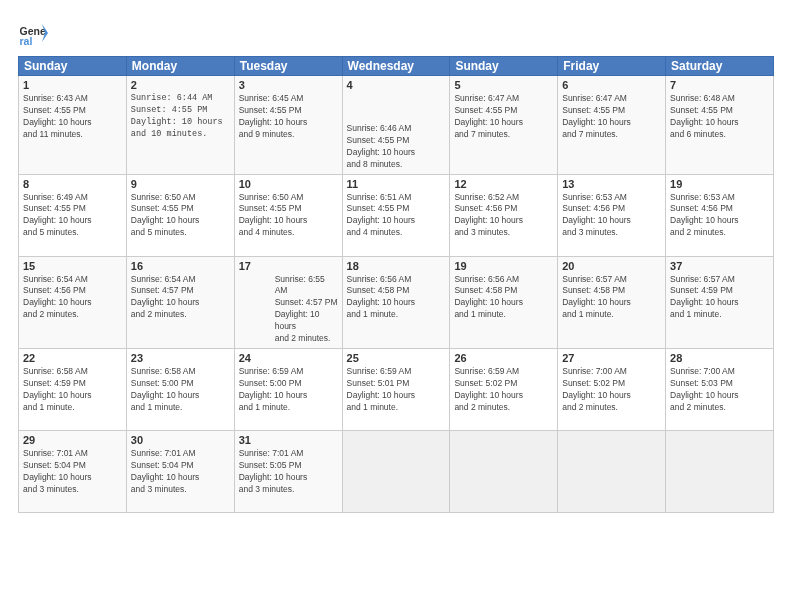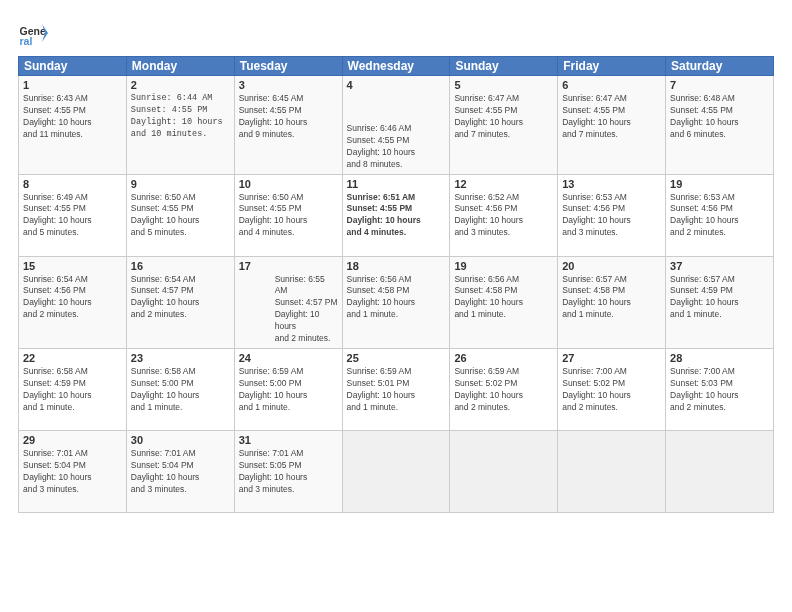--- a/index.html
+++ b/index.html
@@ -187,21 +187,21 @@
           </td>
           <td>
             <span class="day-num">10</span>
             <div class="day-info" style="white-space: pre-line;">Sunrise: 6:50 AM
 Sunset: 4:55 PM
 Daylight: 10 hours
 and 4 minutes.</div>
           </td>
           <td>
             <span class="day-num">11</span>
-            <div class="day-info" style="white-space: pre-line; font-weight: bold;">Sunrise: 6:51 AM
+            <div class="day-info" style="white-space: pre-line;">Sunrise: 6:51 AM
 Sunset: 4:55 PM
 Daylight: 10 hours
 and 4 minutes.</div>
           </td>
           <td>
             <span class="day-num">12</span>
             <div class="day-info" style="white-space: pre-line;">Sunrise: 6:52 AM
 Sunset: 4:56 PM
 Daylight: 10 hours
 and 3 minutes.</div>

